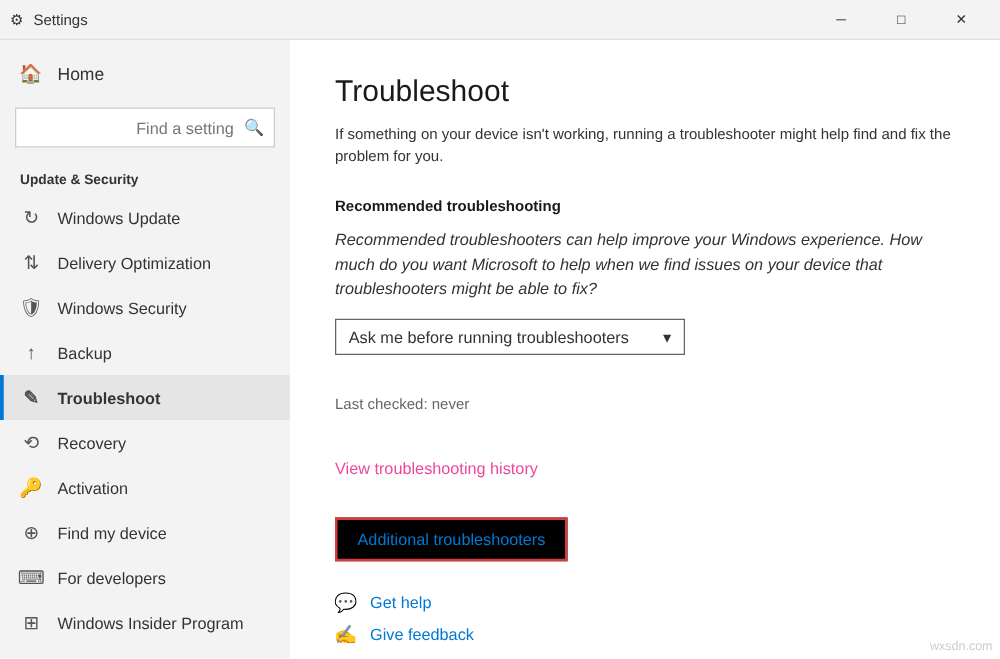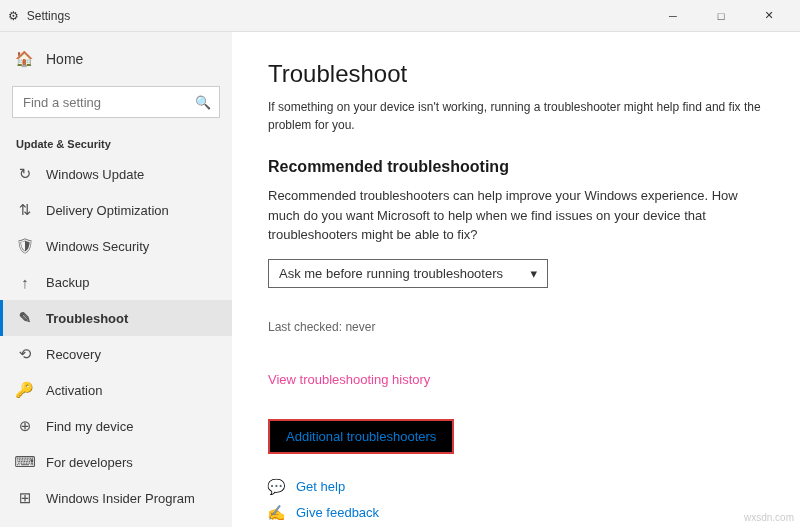--- a/index.html
+++ b/index.html
@@ -80,20 +80,21 @@
     }
     .search-box input {
       width: 100%;
       height: 32px;
       border: 1px solid #ccc;
       background: #fff;
       padding: 0 32px 0 10px;
       font-size: 13px;
       color: #555;
       outline: none;
+      text-align: right;
     }
     .search-icon-wrap {
       position: absolute;
       right: 8px;
       top: 50%;
       transform: translateY(-50%);
       color: #555;
       font-size: 13px;
     }
 
@@ -155,31 +156,32 @@
     }
 
     .content-description {
       font-size: 12px;
       color: #333;
       margin-bottom: 24px;
       line-height: 1.5;
     }
 
     .section-heading {
-      font-size: 16px;
+      font-size: 12px;
       font-weight: 600;
       color: #1a1a1a;
       margin-bottom: 10px;
     }
 
     .recommended-desc {
       font-size: 13px;
       color: #333;
       margin-bottom: 14px;
       line-height: 1.5;
+      font-style: italic;
     }
 
     .dropdown-select {
       display: flex;
       align-items: center;
       border: 1px solid #666;
       background: #fff;
       padding: 6px 10px;
       font-size: 13px;
       color: #333;

